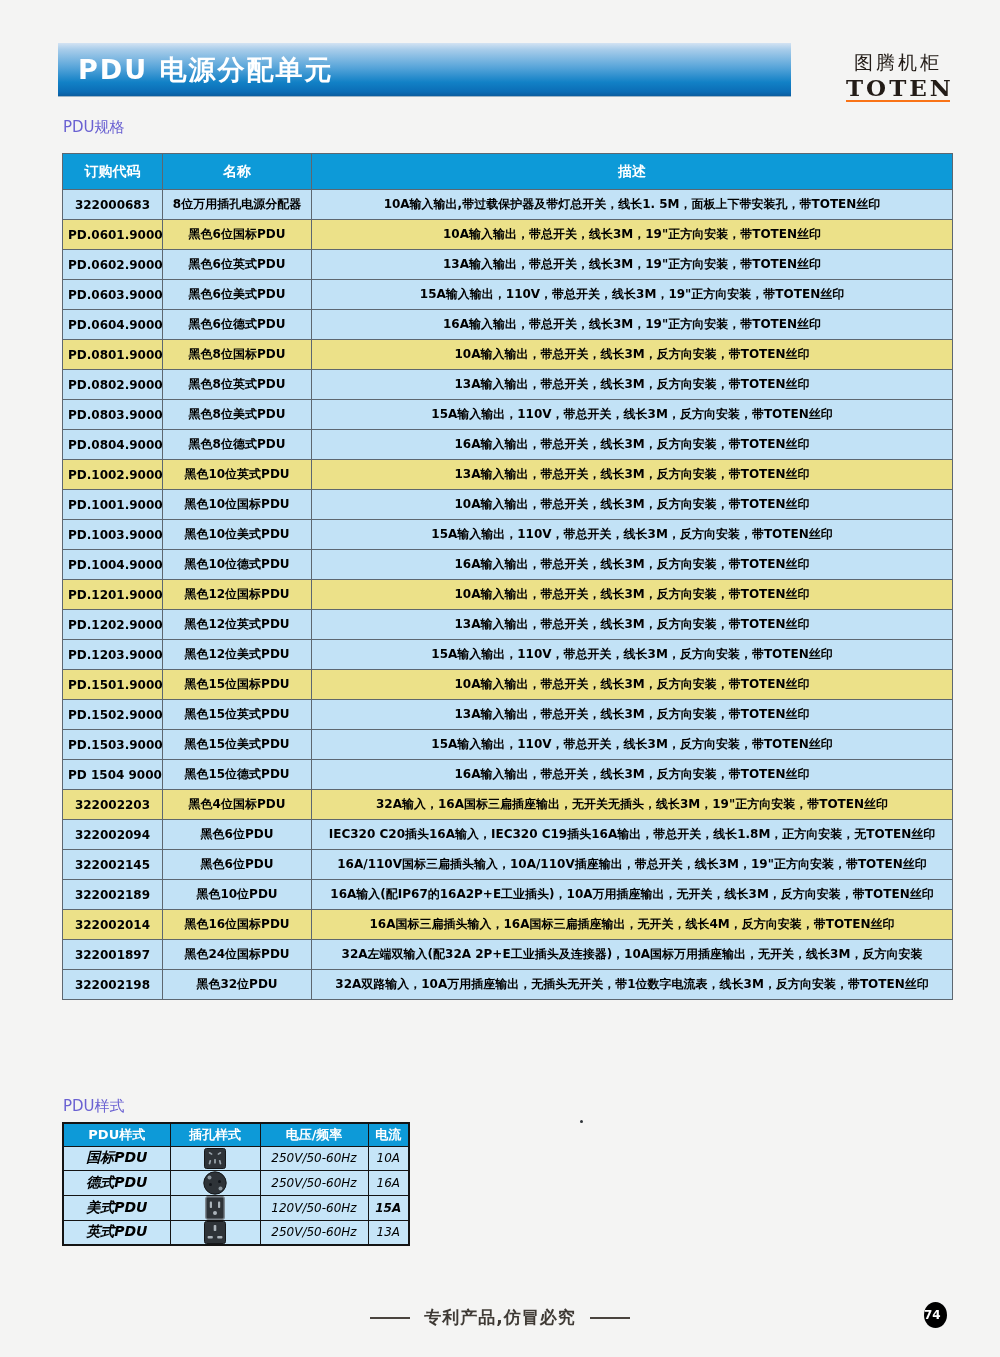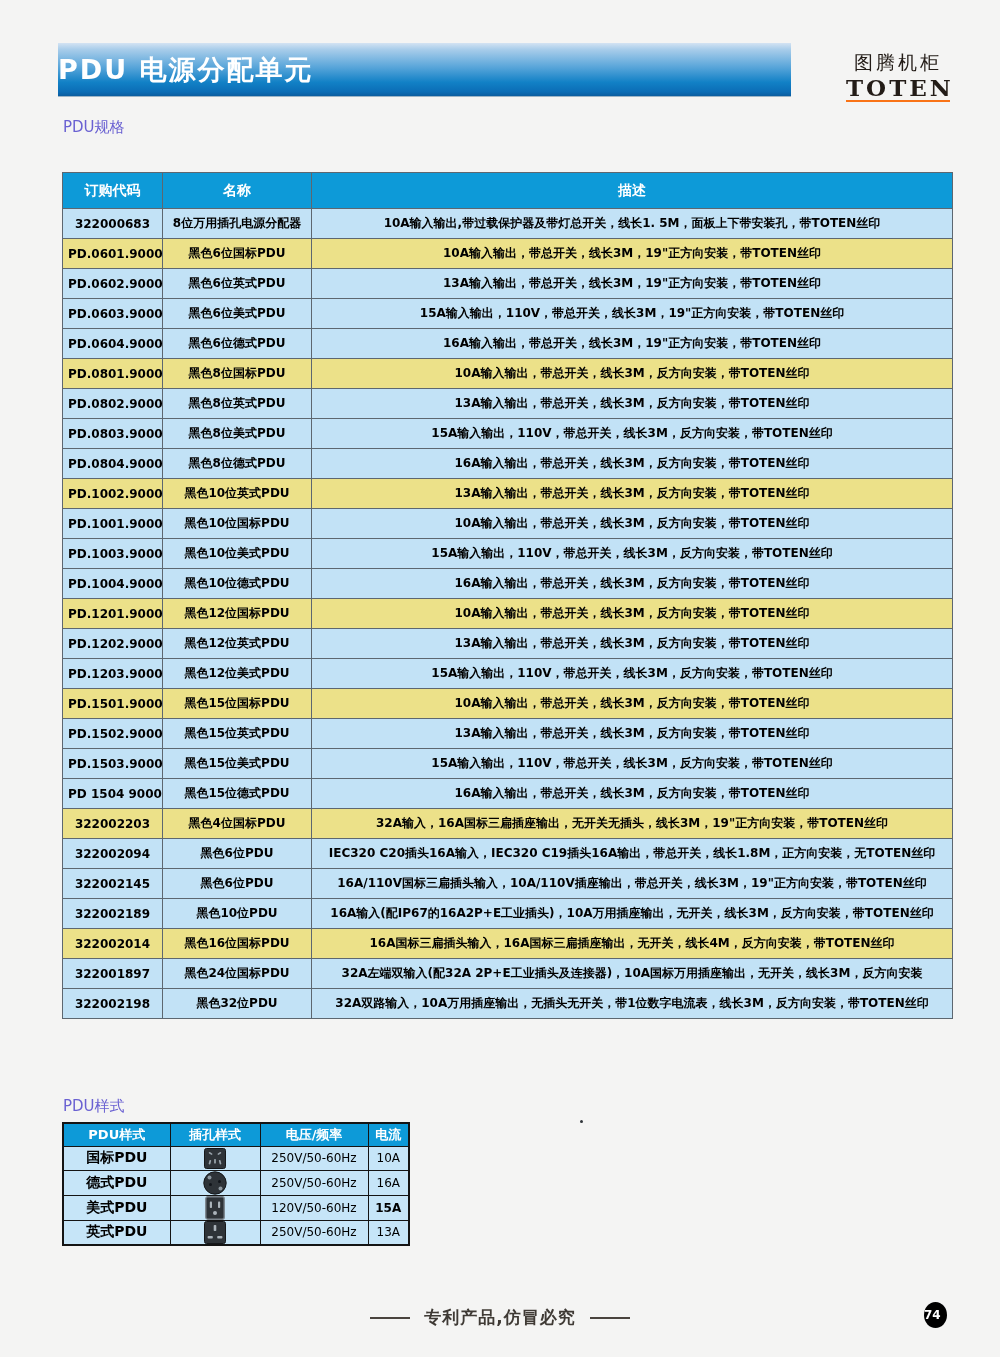--- a/index.html
+++ b/index.html
@@ -7,46 +7,46 @@
   body { font-family:"DejaVu Sans","Liberation Sans",sans-serif; background:#f4f4f3; }
   .page { position:relative; width:1000px; height:1357px; background:#f4f4f3; overflow:hidden; }
 
   
   .title-bar {
     position:absolute; left:58px; top:43px; width:733px; height:53px;
     background:linear-gradient(180deg,#d3e3f3 0%,#a9cdea 12%,#5aa6da 45%,#1281c6 74%,#0b6db6 92%,#0b5d9f 100%);
     display:flex; align-items:center;
     box-shadow:0 1px 0 #9db4c6;
   }
-  .title-bar .title { color:#ffffff; font-size:27px; font-weight:600; letter-spacing:2px; white-space:nowrap; }
+  .title-bar .title { color:#ffffff; font-size:27px; font-weight:600; padding-left:20px; letter-spacing:2px; white-space:nowrap; }
 
   
   .logo { position:absolute; left:846px; top:50px; width:104px; text-align:center; color:#231c17; }
   .logo-cn { font-size:19px; font-weight:normal; letter-spacing:3px; white-space:nowrap; }
   .logo-en { font-family:"DejaVu Serif","Liberation Serif",serif; font-size:23px; font-weight:bold; letter-spacing:3px; border-bottom:2px solid #f97316; padding-bottom:1px; line-height:1.0; }
 
   
   .sec-label { position:absolute; left:63px; font-size:15px; font-weight:normal; color:#6a61d2; }
   .sec-label.spec  { top:118px; }
   .sec-label.style { top:1097px; }
 
   
   table { border-collapse:collapse; table-layout:fixed; }
-  .spec-table { position:absolute; left:62px; top:172px; width:890px; }
+  .spec-table { position:absolute; left:62px; top:153px; width:890px; }
   .spec-table th, .spec-table td { border:1px solid #5d6770; overflow:hidden; }
   .spec-table th { background:#0d9ad8; color:#ffffff; height:36px; font-size:14px; font-weight:600; text-align:center; }
   .spec-table td { height:30px; font-size:12px; font-weight:bold; color:#000000; text-align:center; padding:0 5px; white-space:nowrap; }
   .spec-table tr.normal td { background:#c2e2f6; }
   .spec-table tr.hl td     { background:#ece189; }
 
   
   .style-table { position:absolute; left:62px; top:1122px; width:346px; border:2px solid #141414; }
   .style-table th, .style-table td { border:1px solid #141414; }
   .style-table th { background:#0d9ad8; color:#ffffff; height:23px; font-size:13px; font-weight:600; text-align:center; }
-  .style-table td { background:#c6e5f8; height:24px; text-align:center; vertical-align:middle; }
+  .style-table td { background:#c6e5f8; height:24px; text-align:center; vertical-align:middle;font-style:italic; }
   .style-table td.sname { font-size:14px; font-weight:bold; color:#000; }
   .style-table td.svolt { font-size:12px; color:#000; }
   .style-table td.scurr { font-size:12px; color:#000; }
   .style-table td.scurr.bold { font-weight:bold; }
   .socket-icon { display:inline-block; line-height:0; vertical-align:middle; }
 
   
   .footer { position:absolute; left:0; top:1306px; width:100%; display:flex; justify-content:center; align-items:center; gap:14px; color:#3f3a35; font-size:17px; font-weight:bold; letter-spacing:1px; }
   .dash { width:40px; height:2px; background:#4a443e; }
   .page-badge { position:absolute; left:924px; top:1302px; width:23px; height:26px; background:#000; border-radius:50%; color:#fff; font-size:12px; font-weight:bold; text-align:left; line-height:26px; }

